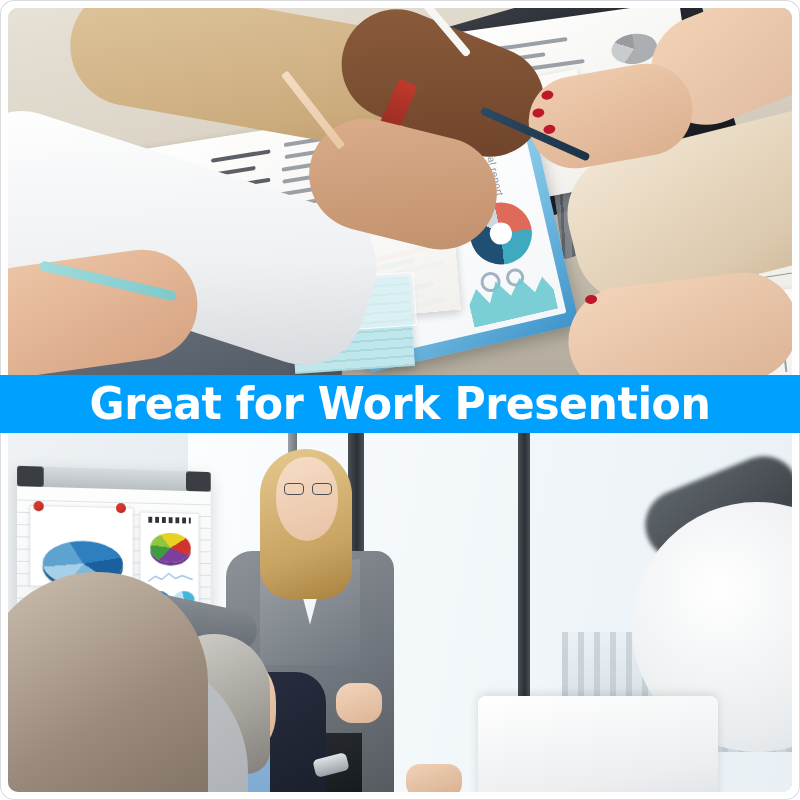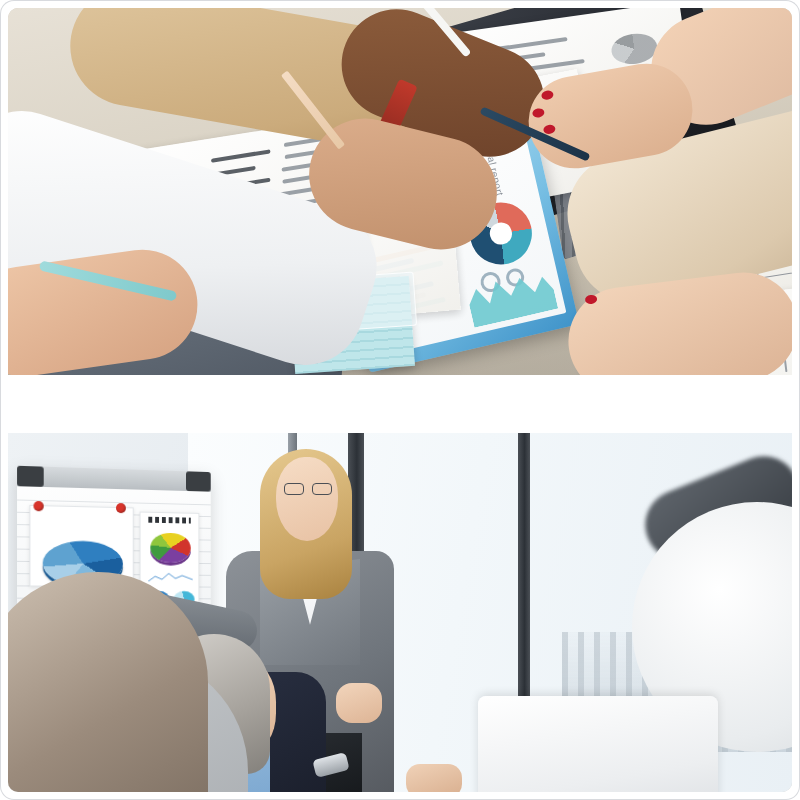--- a/index.html
+++ b/index.html
@@ -687,20 +687,23 @@
         <div class="nail" style="top:4px;left:22px"></div>
       </div>
 
       <div class="pencil-wood"></div>
       <div class="pen-teal"></div>
       <div class="pen-navy"></div>
       <div class="pen-white-top"></div>
     </div>
   </div>
 
+  <div id="banner" style="--banner-bg: #00a0ff;">
+    <span id="banner-text" style="color: rgb(255, 255, 255);">Great for Work Presention</span>
+  </div>
 
   <div class="photo" id="photo-bottom">
     <div class="scene" id="scene-presentation">
 
       <div class="window-wall">
         <div class="mullion" style="left:160px"></div>
         <div class="mullion thin" style="left:100px"></div>
         <div class="mullion" style="left:330px;width:12px"></div>
         <div class="city"></div>
       </div>

